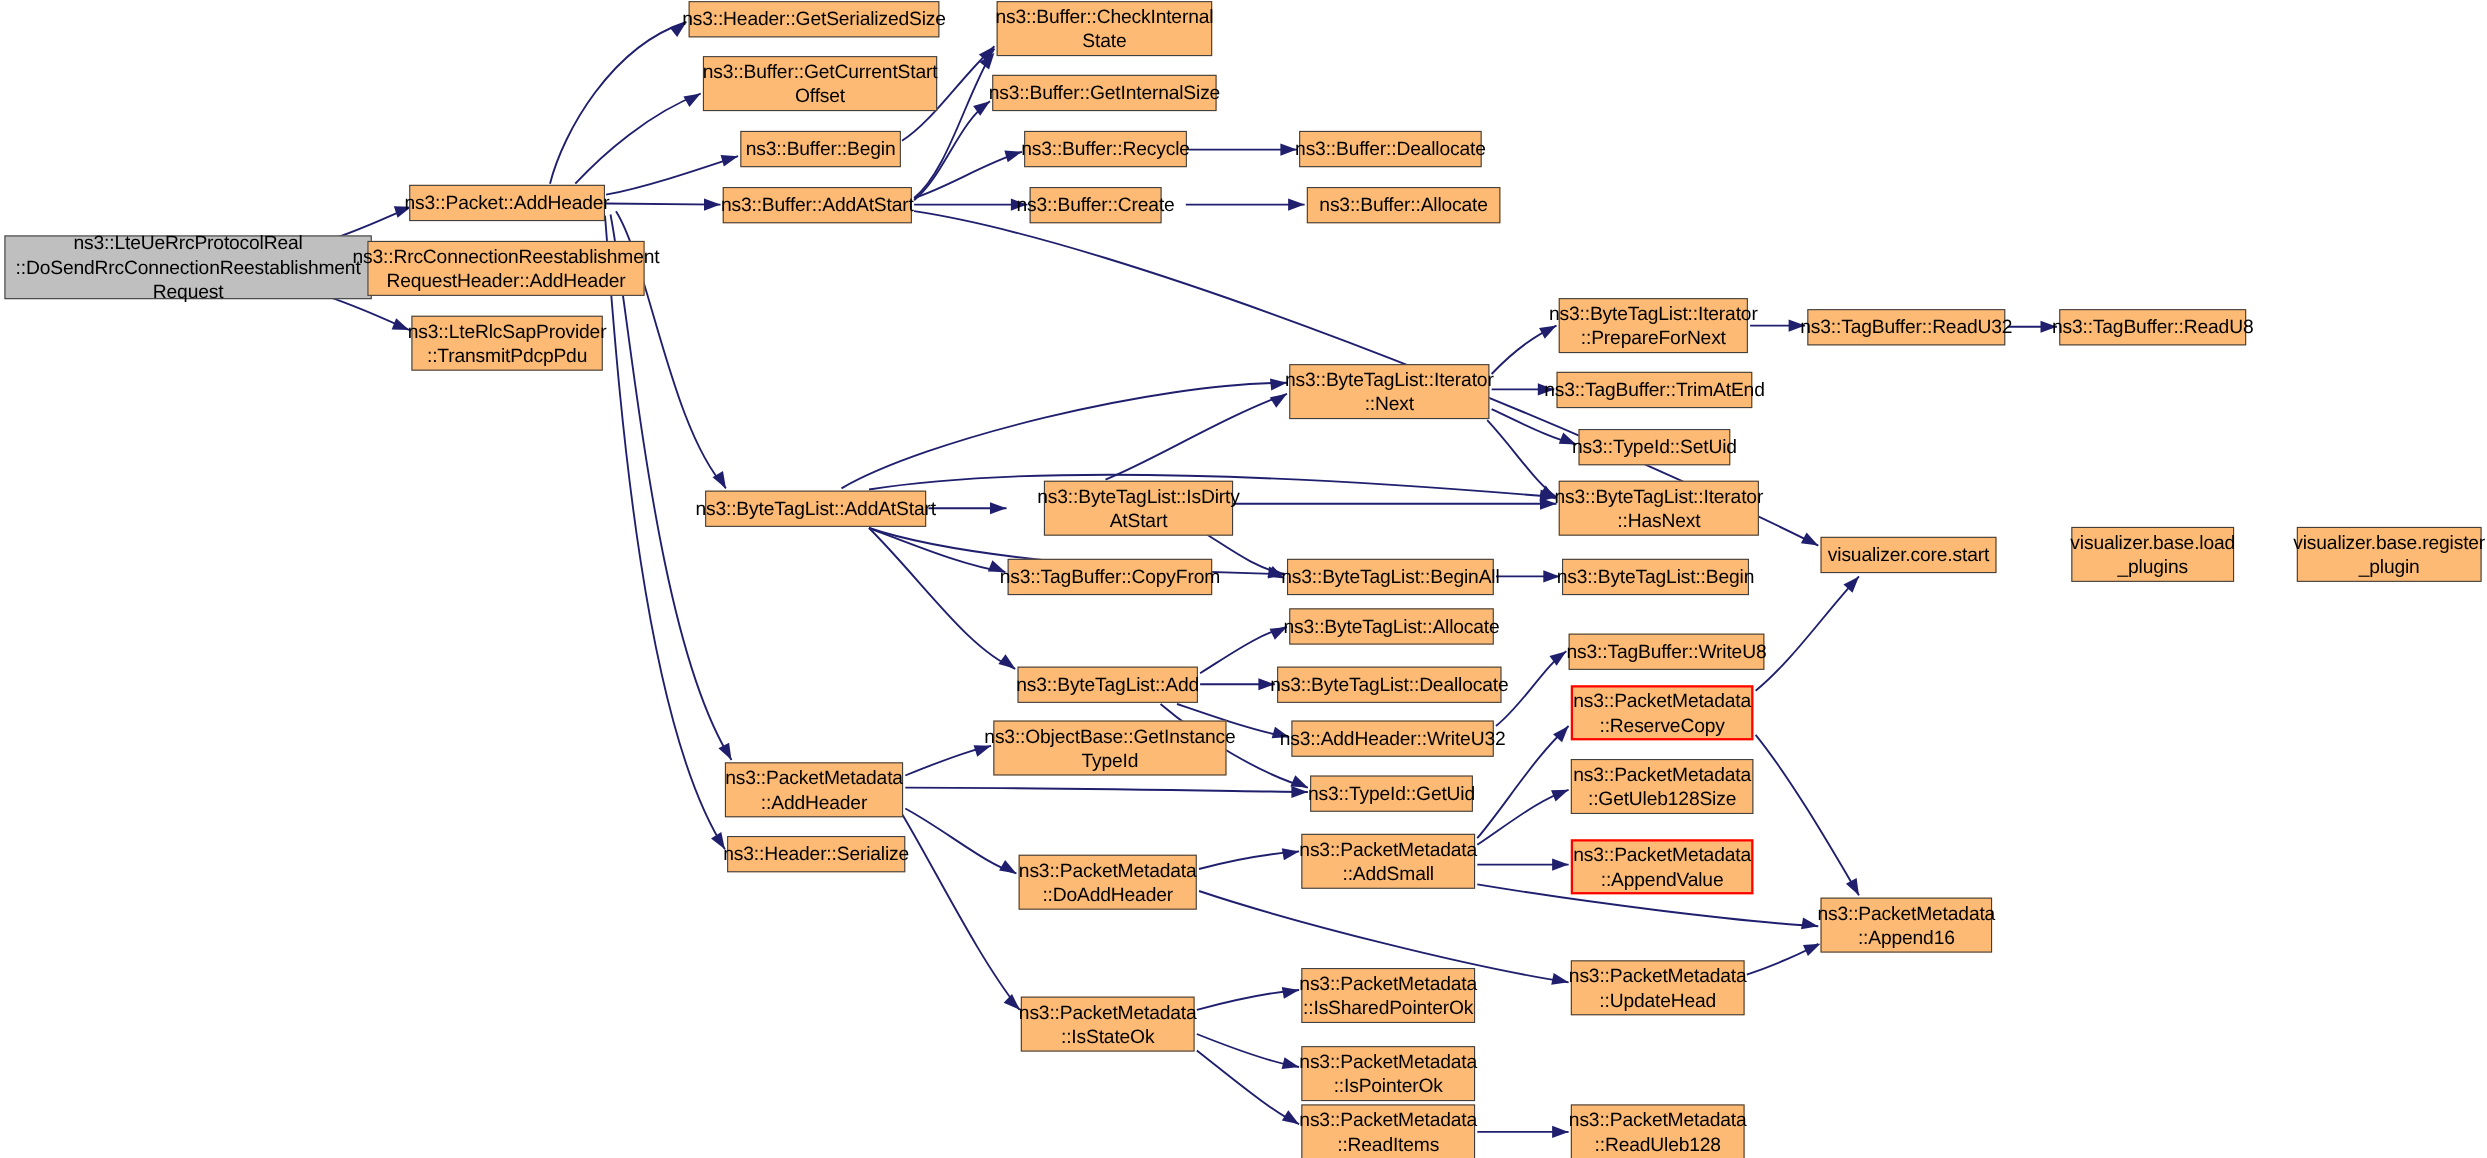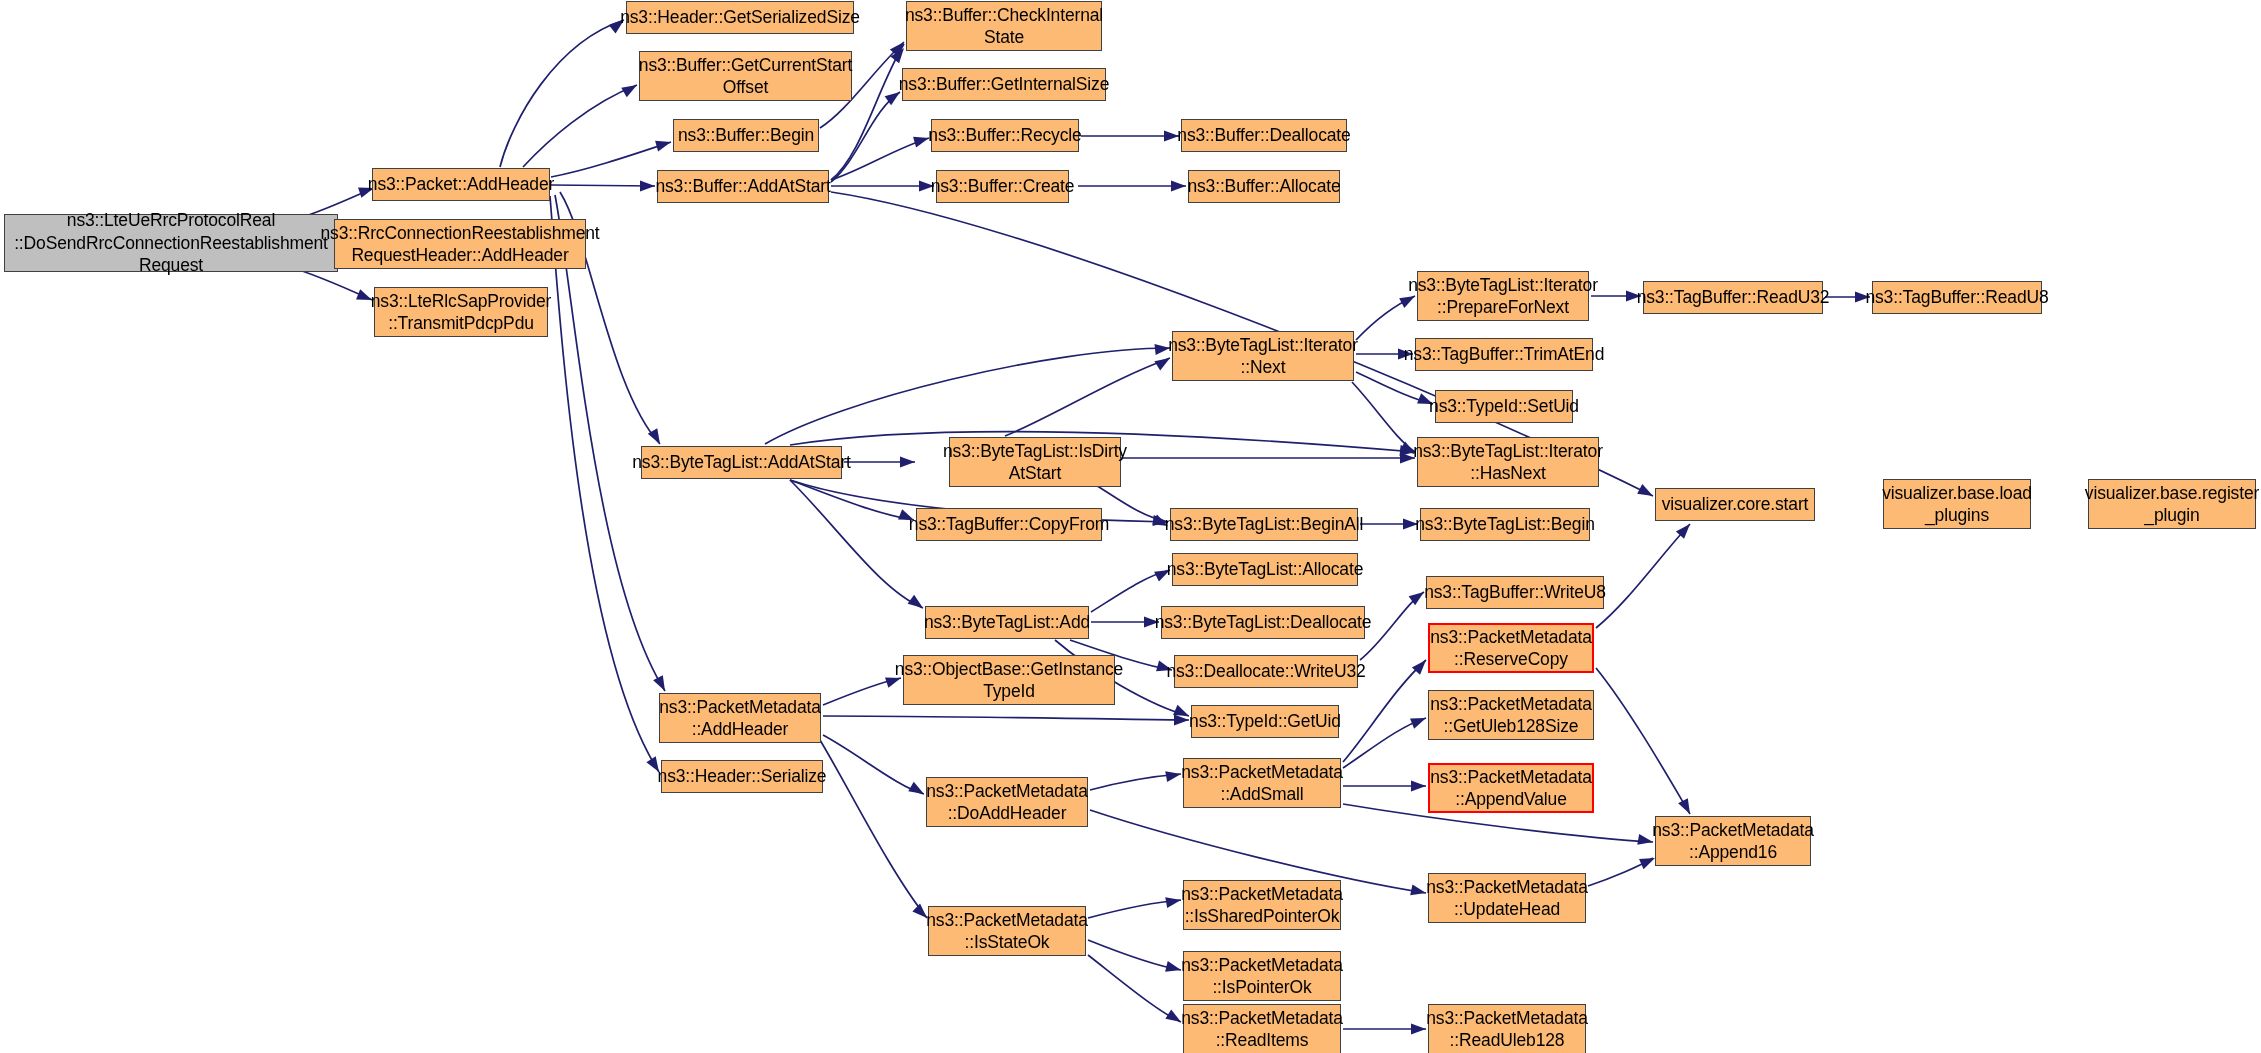--- a/index.html
+++ b/index.html
@@ -184,23 +184,23 @@
 ::TransmitPdcpPdu</div>
     <div class="node" style="left: 626px; top: 1px; width: 228px; height: 33px;">ns3::Header::GetSerializedSize</div>
     <div class="node" style="left: 639px; top: 51px; width: 213px; height: 50px;">ns3::Buffer::GetCurrentStart
 Offset</div>
     <div class="node" style="left: 673px; top: 119px; width: 146px; height: 33px;">ns3::Buffer::Begin</div>
     <div class="node" style="left: 657px; top: 170px; width: 172px; height: 33px;">ns3::Buffer::AddAtStart</div>
     <div class="node" style="left: 906px; top: 1px; width: 196px; height: 50px;">ns3::Buffer::CheckInternal
 State</div>
     <div class="node" style="left: 902px; top: 68px; width: 204px; height: 33px;">ns3::Buffer::GetInternalSize</div>
     <div class="node" style="left: 931px; top: 119px; width: 148px; height: 33px;">ns3::Buffer::Recycle</div>
-    <div class="node" style="left: 936px; top: 170px; width: 133px; height: 33px;">ns3::Buffer::Create</div>
+    <div class="node" style="left: 936px; top: 170px; width: 120px; height: 33px;">ns3::Buffer::Create</div>
     <div class="node" style="left: 1181px; top: 119px; width: 166px; height: 33px;">ns3::Buffer::Deallocate</div>
-    <div class="node" style="left: 1188px; top: 170px; width: 152px; height: 33px;">ns3::Buffer::Allocate</div>
+    <div class="node" style="left: 1188px; top: 170px; width: 176px; height: 33px;">ns3::Buffer::Allocate</div>
     <div class="node" style="left: 641px; top: 446px; width: 201px; height: 33px;">ns3::ByteTagList::AddAtStart</div>
     <div class="node" style="left: 917px; top: 437px; width: 172px; height: 50px; margin-left: 32px;">ns3::ByteTagList::IsDirty
 AtStart</div>
     <div class="node" style="left: 916px; top: 508px; width: 186px; height: 33px;">ns3::TagBuffer::CopyFrom</div>
     <div class="node" style="left: 1172px; top: 331px; width: 182px; height: 50px;">ns3::ByteTagList::Iterator
 ::Next</div>
     <div class="node" style="left: 1170px; top: 508px; width: 188px; height: 33px;">ns3::ByteTagList::BeginAll</div>
     <div class="node" style="left: 1417px; top: 271px; width: 172px; height: 50px;">ns3::ByteTagList::Iterator
 ::PrepareForNext</div>
     <div class="node" style="left: 1415px; top: 338px; width: 178px; height: 33px;">ns3::TagBuffer::TrimAtEnd</div>
@@ -211,21 +211,21 @@
     <div class="node" style="left: 1643px; top: 281px; width: 180px; height: 33px;">ns3::TagBuffer::ReadU32</div>
     <div class="node" style="left: 1872px; top: 281px; width: 170px; height: 33px;">ns3::TagBuffer::ReadU8</div>
     <div class="node" style="left: 1655px; top: 488px; width: 160px; height: 33px;">visualizer.core.start</div>
     <div class="node" style="left: 1883px; top: 479px; width: 148px; height: 50px;">visualizer.base.load
 _plugins</div>
     <div class="node" style="left: 2088px; top: 479px; width: 168px; height: 50px;">visualizer.base.register
 _plugin</div>
     <div class="node" style="left: 925px; top: 606px; width: 164px; height: 33px;">ns3::ByteTagList::Add</div>
     <div class="node" style="left: 1172px; top: 553px; width: 186px; height: 33px;">ns3::ByteTagList::Allocate</div>
     <div class="node" style="left: 1161px; top: 606px; width: 204px; height: 33px;">ns3::ByteTagList::Deallocate</div>
-    <div class="node" style="left: 1174px; top: 655px; width: 184px; height: 33px;">ns3::Deallocate::WriteU32</div>
+    <div class="node" style="left: 1174px; top: 655px; width: 184px; height: 33px;">ns3::AddHeader::WriteU32</div>
     <div class="node" style="left: 903px; top: 655px; width: 212px; height: 50px;">ns3::ObjectBase::GetInstance
 TypeId</div>
     <div class="node" style="left: 1191px; top: 705px; width: 148px; height: 33px;">ns3::TypeId::GetUid</div>
     <div class="node" style="left: 1426px; top: 576px; width: 178px; height: 33px;">ns3::TagBuffer::WriteU8</div>
     <div class="node highlight" style="left: 1428px; top: 623px; width: 166px; height: 50px;">ns3::PacketMetadata
 ::ReserveCopy</div>
     <div class="node" style="left: 1428px; top: 690px; width: 166px; height: 50px;">ns3::PacketMetadata
 ::GetUleb128Size</div>
     <div class="node highlight" style="left: 1428px; top: 763px; width: 166px; height: 50px;">ns3::PacketMetadata
 ::AppendValue</div>

